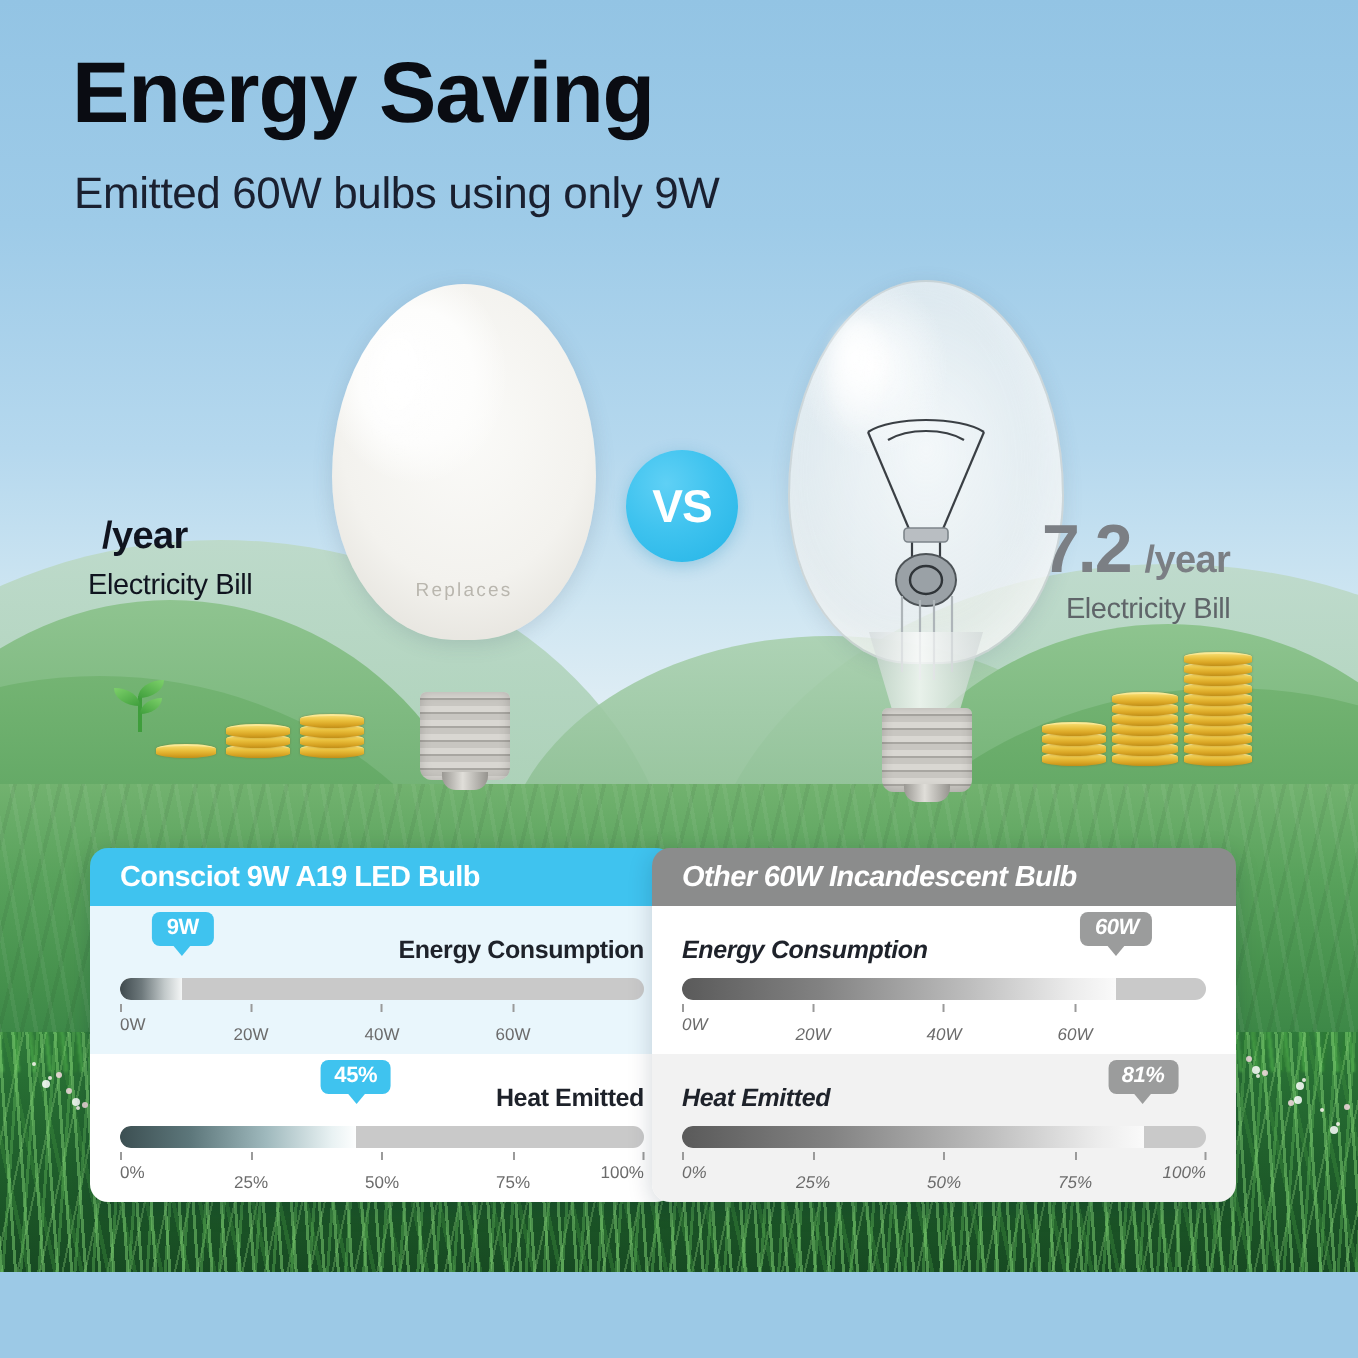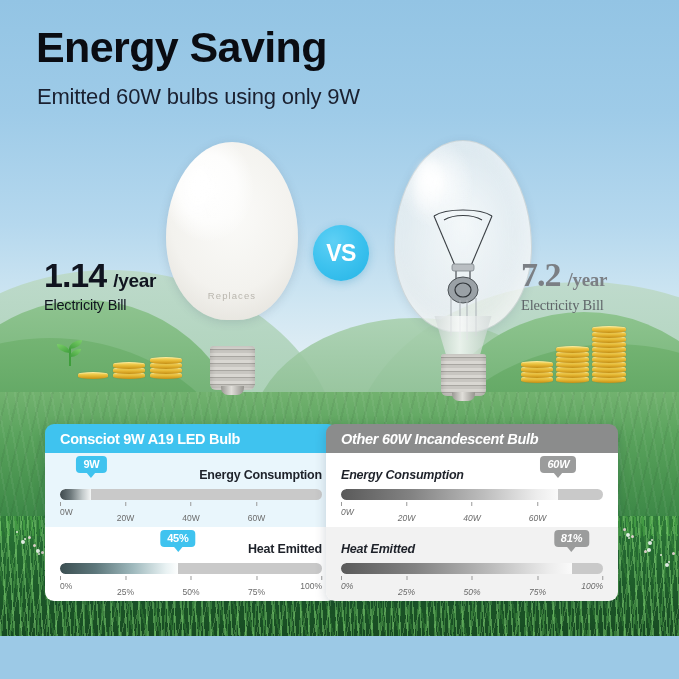--- a/index.html
+++ b/index.html
@@ -153,21 +153,21 @@
     position:absolute; left:313px; top:225px; width:56px; height:56px;
     border-radius:50%; background:radial-gradient(circle at 36% 30%, #5fd0f5 0%, #3fc3ef 45%, #24b4e6 100%);
     display:flex; align-items:center; justify-content:center;
     color:#ffffff; font-size:23px; font-weight:bold; letter-spacing:-.5px;
     box-shadow:0 2px 8px rgba(30,140,190,.3);
   }
 
   
   .price-block { position:absolute; }
   .price-left { left:44px; top:258px; text-align:left; }
-  .price-right { left:521px; top:258px; text-align:left;font-family:Liberation Serif, serif; }
+  .price-right { left:521px; top:258px; text-align:right; }
   .price-row { display:flex; align-items:baseline; }
   .price-num { font-size:34px; font-weight:bold; letter-spacing:-1px; line-height:1; }
   .price-unit { font-size:19px; font-weight:bold; margin-left:7px; letter-spacing:-.3px; }
   .price-label { font-size:14.5px; margin-top:5px; letter-spacing:-.2px; }
   .price-left .price-num, .price-left .price-unit { color:#10141f; }
   .price-left .price-label { color:#10141f; }
   .price-right .price-num, .price-right .price-unit { color:#7b7f84; }
   .price-right .price-label { color:#5f6569; }
 
   
@@ -418,21 +418,20 @@
     </svg>
     <div class="neck-inc"></div>
     <div class="base base-inc"></div>
     <div class="base-inc-tip"></div>
   </div>
 
   <div class="vs-badge">VS</div>
 
   <div class="price-block price-left">
     <div class="price-row">
-      <span class="price-num">1.14</span>
       <span class="price-unit">/year</span>
     </div>
     <div class="price-label">Electricity Bill</div>
   </div>
 
   <div class="price-block price-right">
     <div class="price-row">
       <span class="price-num">7.2</span>
       <span class="price-unit">/year</span>
     </div>

